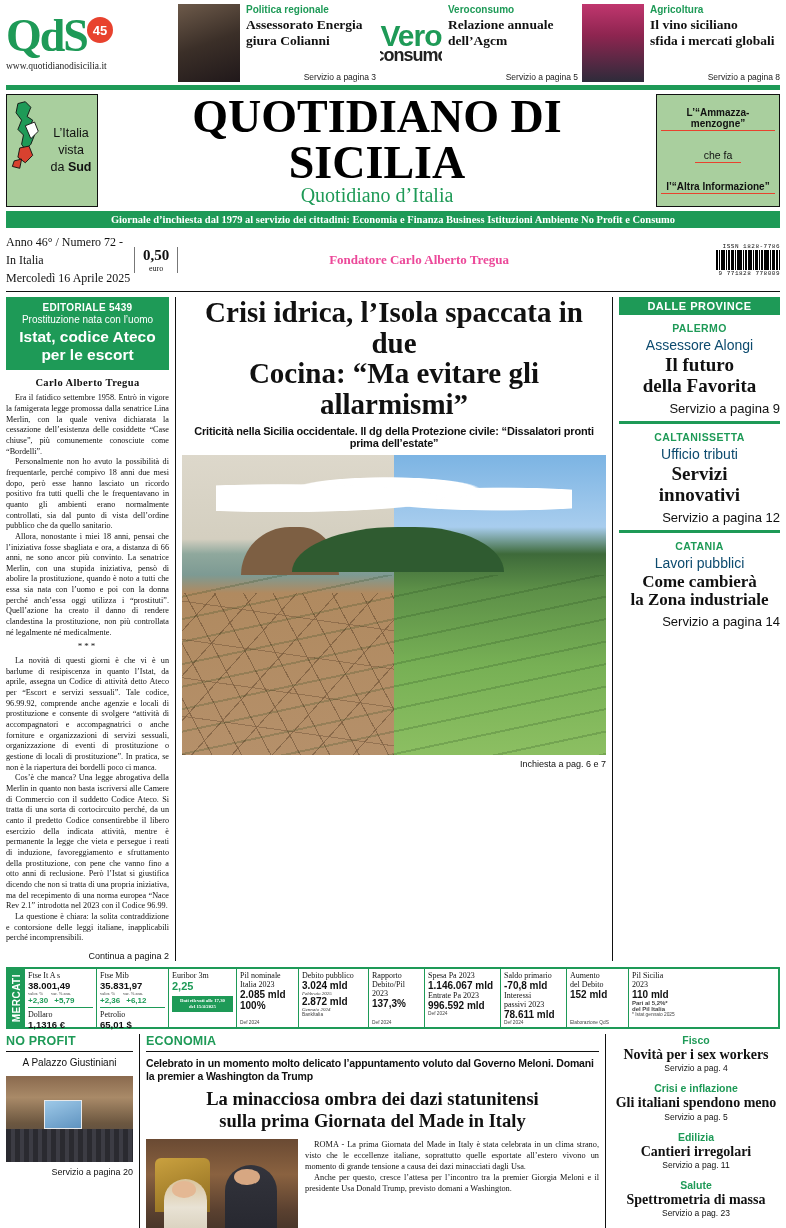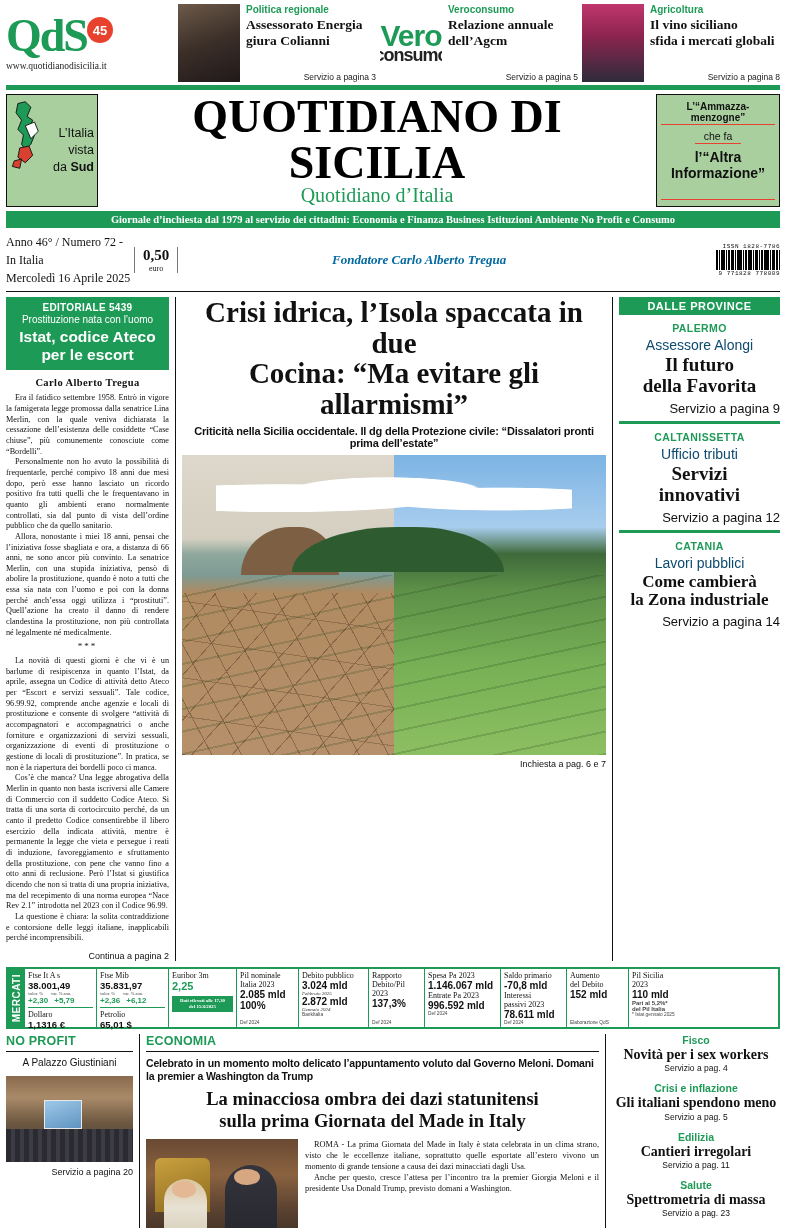--- a/index.html
+++ b/index.html
@@ -36,43 +36,43 @@
   .vero-1 { font-size:30px; font-weight:bold; color:#1e9a57; letter-spacing:-1px;}
   .vero-2 { font-size:18px; font-weight:bold; color:#222; letter-spacing:-1px;}
 
   .greenbar { height:5px; background:#1e9a57; margin:3px 0 4px 0; }
 
   
   .masthead { display:flex; align-items:stretch; gap:6px; }
   .mh-left { width:92px; border:1.5px solid #111; background:#a9cf9e; display:flex; padding:3px;}
   .italy-map { width:38px; position:relative; }
   .mh-left-txt { flex:1; font-family:"Liberation Sans",sans-serif; font-size:12.5px; color:#111;
-     display:flex;flex-direction:column;justify-content:center;align-items:flex-end; line-height:1.35;}
+     display:flex;flex-direction:column;justify-content:center;align-items:center; line-height:1.35;}
   .mh-left-txt b { font-weight:bold; }
   .mh-center { flex:1; text-align:center; }
   .mh-title { font-family:"Liberation Serif", serif; font-weight:bold; font-size:46px;
      letter-spacing:0px; line-height:1.0; color:#000; }
   .mh-sub { font-family:"Liberation Serif", serif; font-size:20px; color:#1e9a57; margin-top:-2px;}
   .mh-right { width:124px; border:1.5px solid #111; background:#a9cf9e; padding:3px 4px;
      display:flex;flex-direction:column;justify-content:space-around; text-align:center;}
   .mr-1 { font-size:10px; font-weight:bold; color:#111; border-bottom:1.5px solid #e8422e; padding-bottom:1px;}
   .mr-2 { font-size:10.5px; color:#111; border-bottom:1.5px solid #e8422e; padding-bottom:1px; width:46px; margin:0 auto;}
-  .mr-3 { font-size:14px; font-weight:bold; color:#111; border-bottom:1.5px solid #e8422e; padding-bottom:18px;}
+  .mr-3 { font-size:10px; font-weight:bold; color:#111; border-bottom:1.5px solid #e8422e; padding-bottom:1px;}
 
   .slogan-bar { background:#1e9a57; color:#fff; text-align:center; font-family:"Liberation Serif",serif;
      font-weight:bold; font-size:10.5px; padding:3px 0; margin-top:4px; }
 
   .infoline { display:flex; align-items:center; padding:5px 0 4px 0; border-bottom:1.2px solid #111; }
   .il-date { font-size:12px; line-height:1.5; width:128px; font-family:"Liberation Serif",serif; }
   .il-price { border-left:1px solid #777; border-right:1px solid #777; padding:0 8px; text-align:center;
      font-family:"Liberation Serif",serif;}
   .il-price .p { font-size:15px; font-weight:bold; }
   .il-price .e { font-size:8px; }
   .il-found { flex:1; text-align:center; font-family:"Liberation Serif",serif; font-weight:bold; font-size:13px;}
-  .il-found span { color:#0369a1;font-style:italic; }
+  .il-found span { color:#ec4899; }
   .il-bar { width:120px; text-align:right; }
   .issn { font-family:"Liberation Mono",monospace; font-size:6px; letter-spacing:.5px;}
   .barcode { height:20px; display:flex; gap:1px; justify-content:flex-end; align-items:flex-end; }
   .barcode i { display:block; background:#000; height:100%; }
 
   
   .main { display:flex; gap:6px; margin-top:5px; }
   .col-edit { width:170px; border-right:1px solid #111; padding-right:6px; }
   .col-mid { flex:1; }
   .col-prov { width:168px; border-left:1px solid #111; padding-left:6px; }

